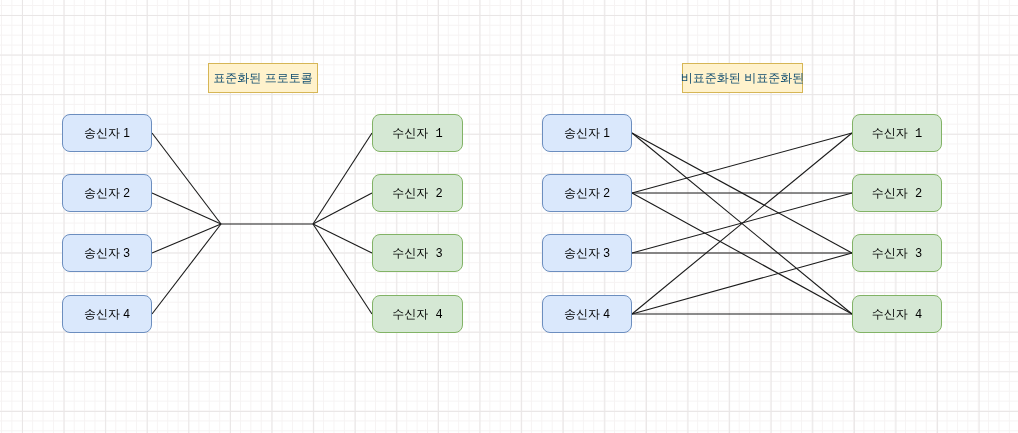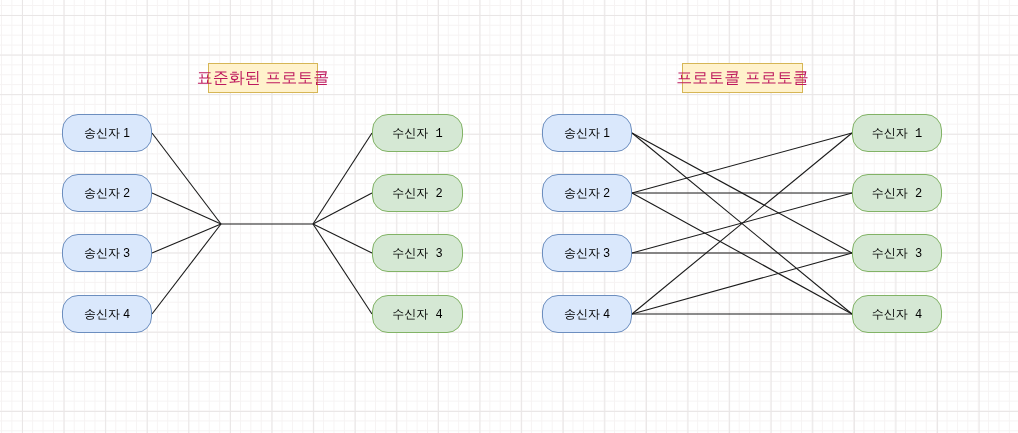--- a/index.html
+++ b/index.html
@@ -20,34 +20,34 @@
     background-position:0 15px, 22px 0, 0 5px, 1px 0;
   }
   #edge-layer{
     position:absolute;left:0;top:0;width:1018px;height:433px;
     pointer-events:none;
   }
   .node{
     position:absolute;
     box-sizing:border-box;
     border:1px solid #000;
-    border-radius:16px;
+    border-radius:8px;
     display:flex;align-items:center;justify-content:center;
     font-size:12px;color:#000;
     white-space:nowrap;
   }
   .sender{background:var(--sender-fill,#dae8fc);border-color:var(--sender-border,#6c8ebf);}
   .receiver{background:var(--receiver-fill,#d5e8d4);border-color:var(--receiver-border,#82b366);font-family:Liberation Mono, monospace;}
   .title-box{
     position:absolute;
     box-sizing:border-box;
     border:1px solid var(--title-border,#d6b656);
     background:var(--title-fill,#fff2cc);
     display:flex;align-items:center;justify-content:center;
-    font-size:16px;color:#be185d;
+    font-size:12px;color:#0c4a6e;
     white-space:nowrap;
   }
 </style>
 </head>
 <body>
 
 <div id="stage">
 
   <svg id="edge-layer" viewBox="0 0 1018 433">
       <line x1="152" y1="133" x2="221" y2="224" stroke="#1a1a1a" stroke-width="1.1"></line>
@@ -95,21 +95,21 @@
     <span>수신자 2</span>
   </div>
   <div class="node receiver" style="left: 372px; top: 234px; width: 91px; height: 38px;">
     <span>수신자 3</span>
   </div>
   <div class="node receiver" style="left: 372px; top: 295px; width: 91px; height: 38px;">
     <span>수신자 4</span>
   </div>
 
   <div class="title-box" style="left: 682px; top: 63px; width: 121px; height: 30px;">
-    <span>프로토콜 프로토콜</span>
+    <span>비표준화된 비표준화된</span>
   </div>
 
   <div class="node sender" style="left: 542px; top: 114px; width: 90px; height: 38px;">
     <span>송신자 1</span>
   </div>
   <div class="node sender" style="left: 542px; top: 174px; width: 90px; height: 38px;">
     <span>송신자 2</span>
   </div>
   <div class="node sender" style="left: 542px; top: 234px; width: 90px; height: 38px;">
     <span>송신자 3</span>

